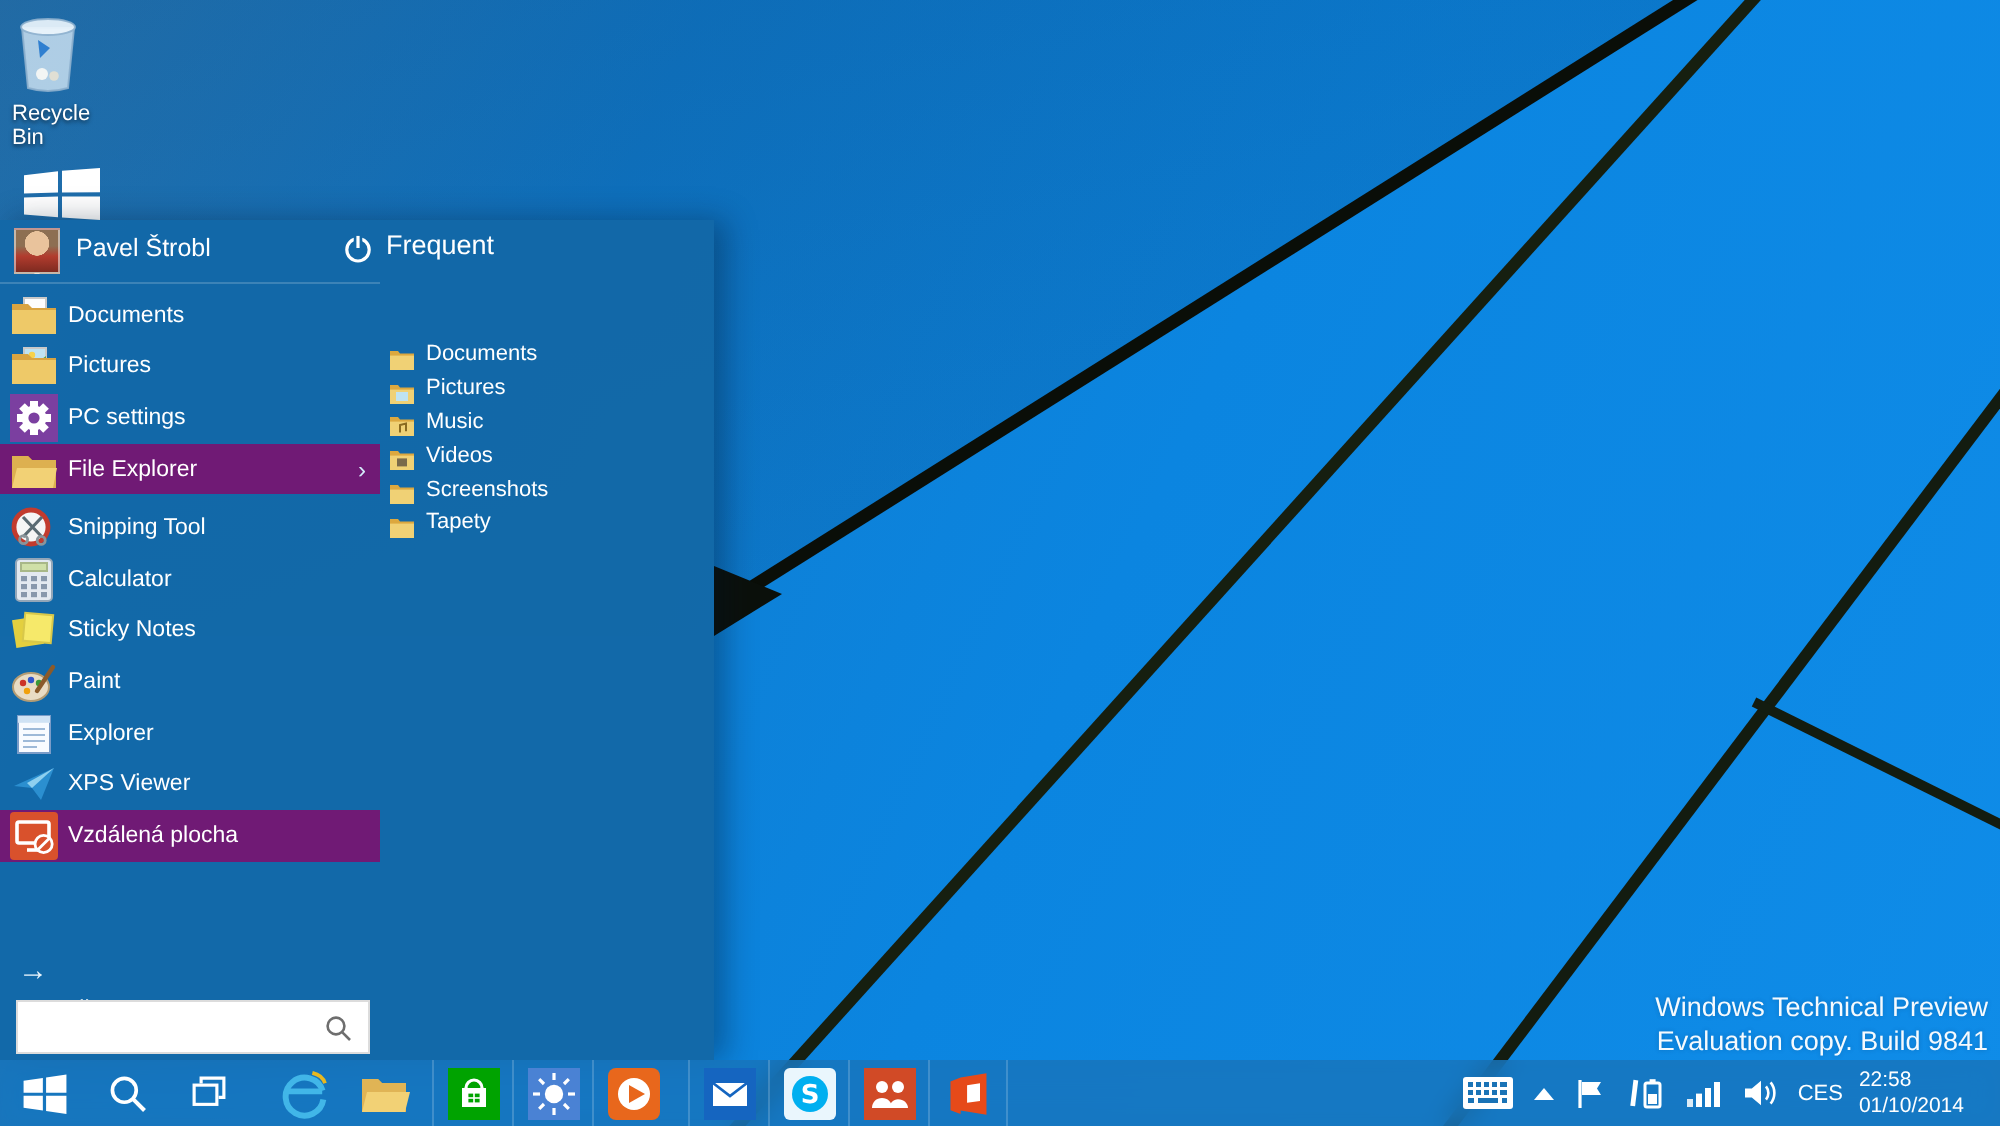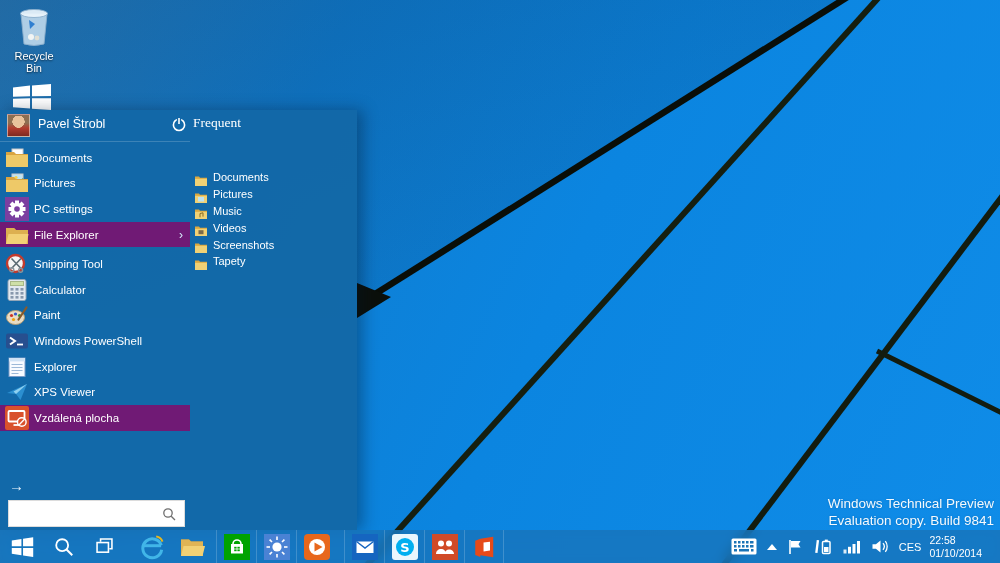--- a/index.html
+++ b/index.html
@@ -8,39 +8,39 @@
 
   
   .desktop { position:absolute; inset:0;
     background:linear-gradient(115deg,#2a80c0 0%,#0f7ed2 28%,#0b85e0 55%,#0f8ce8 100%); }
   .wall-shade { position:absolute; inset:0; pointer-events:none;
     background:linear-gradient(160deg, rgba(10,45,85,.26), rgba(10,60,110,.10) 60%);
     clip-path:polygon(0 0, 84.9% 0, 37.8% 52.2%, 35.7% 56.5%, 0 56.5%); }
   svg.wall-lines { position:absolute; inset:0; pointer-events:none; }
 
   
-  .desk-icon { position:absolute; width:56px; text-align:center; color:#fff; font-size:11px;
+  .desk-icon { position:absolute; width:56px; color:#fff; font-size:11px;
     text-shadow:0 1px 2px rgba(0,0,0,.65); }
   .desk-icon .glyph { display:block; margin:0 auto 2px; }
 
   .watermark { position:absolute; right:6px; bottom:34px; text-align:right; color:rgba(255,255,255,.96);
     font-size:13.5px; line-height:17px; text-shadow:0 0 2px rgba(0,60,110,.3);margin-left:22px; }
 
   
   .start-menu { position:absolute; left:0; top:110px; width:357px; height:420px;
     background:rgba(19,104,167,.97); box-shadow:6px 0 14px rgba(0,20,40,.35); color:#fff; }
   .sm-header { position:absolute; left:0; top:0; width:357px; height:30px; }
   .sm-avatar { position:absolute; left:7px; top:4px; width:23px; height:23px;
     background:
       radial-gradient(circle at 50% 32%, #e9c39c 0 34%, transparent 35%),
       linear-gradient(#8d6f52 0 38%, #b23c2e 62%, #7e2a20 100%);
     border:1px solid rgba(255,255,255,.5); }
   .sm-user { position:absolute; left:38px; top:7px; font-size:12.5px; }
   .sm-power { position:absolute; left:171px; top:6px; width:16px; height:16px; cursor:pointer; }
-  .sm-frequent-h { position:absolute; left:193px; top:5px; font-size:13.5px; font-weight:400;font-family:Liberation Serif, serif; }
+  .sm-frequent-h { position:absolute; left:193px; top:5px; font-size:13.5px; font-weight:400; }
   .sm-sep { position:absolute; left:0; top:31px; width:190px; height:1px; background:rgba(255,255,255,.18); }
 
   .sm-left { position:absolute; left:0; top:35px; width:190px; }
   .ml-row { position:relative; height:25.6px; display:flex; align-items:center; cursor:pointer; }
   .ml-row.gap { margin-top:4px; }
   .ml-row.hl { background:#701a75; }
   .ml-row .mi { width:24px; height:24px; margin-left:5px; flex:0 0 24px; }
   .ml-label { margin-left:5px; font-size:11.5px; white-space:nowrap; }
   .ml-sub { position:absolute; right:7px; font-size:12px; color:#d5ecfb; }
 
@@ -219,45 +219,44 @@
               <rect x="15.5" y="14" width="3" height="2.6"></rect>
             <rect x="5.5" y="18" width="3" height="2.6"></rect>
               <rect x="10.5" y="18" width="3" height="2.6"></rect>
               <rect x="15.5" y="18" width="3" height="2.6"></rect>
           </g>
         </svg>
       </span>
       <span class="ml-label">Calculator</span>
     </div>
 
+    <div class="ml-row">
+      <span class="mi">
+        <svg viewBox="0 0 24 24" width="24" height="24">
+          <rect x="2" y="6" width="14" height="14" fill="#e3cf3f" transform="rotate(-9 9 13)"></rect>
+          <rect x="7" y="4" width="14" height="14" fill="#f6e96a" stroke="#d8c84a" transform="rotate(5 14 11)"></rect>
+        </svg>
+      </span>
+      <span class="ml-label">Sticky Notes</span>
+    </div>
 
     <div class="ml-row">
       <span class="mi">
         <svg viewBox="0 0 24 24" width="24" height="24">
           <ellipse cx="10.5" cy="14.5" rx="9" ry="7" fill="#e9dcc4" stroke="#b49c74"></ellipse>
           <circle cx="6.5" cy="12.5" r="1.6" fill="#cc3327"></circle>
           <circle cx="10.5" cy="11" r="1.6" fill="#3356cc"></circle>
           <circle cx="14.5" cy="12.5" r="1.6" fill="#3a9938"></circle>
           <circle cx="8.5" cy="16.5" r="1.6" fill="#f0a00c"></circle>
           <path d="M13.5 16.5L21.5 4.5" stroke="#8a5a2a" stroke-width="2.2" stroke-linecap="round"></path>
         </svg>
       </span>
       <span class="ml-label">Paint</span>
     </div>
 
-    <div class="ml-row">
-      <span class="mi">
-        <svg viewBox="0 0 24 24" width="24" height="24">
-          <rect x="1" y="4.5" width="22" height="15" rx="2" fill="#274f8f"></rect>
-          <path d="M5 8.5l5 3.5-5 3.5" stroke="#fff" stroke-width="2" fill="none"></path>
-          <rect x="12" y="14.6" width="6" height="1.8" fill="#fff"></rect>
-        </svg>
-      </span>
-      <span class="ml-label">Windows PowerShell</span>
-    </div>
 
     <div class="ml-row">
       <span class="mi">
         <svg viewBox="0 0 24 24" width="24" height="24">
           <rect x="4" y="3" width="16" height="18.5" fill="#f8fbff" stroke="#7a9cc8"></rect>
           <rect x="4" y="3" width="16" height="3.4" fill="#cfe2f4"></rect>
           <path d="M6.5 9.5h11M6.5 12.5h11M6.5 15.5h11M6.5 18.5h7" stroke="#9db9d8" stroke-width="1"></path>
         </svg>
       </span>
       <span class="ml-label">Explorer</span>

